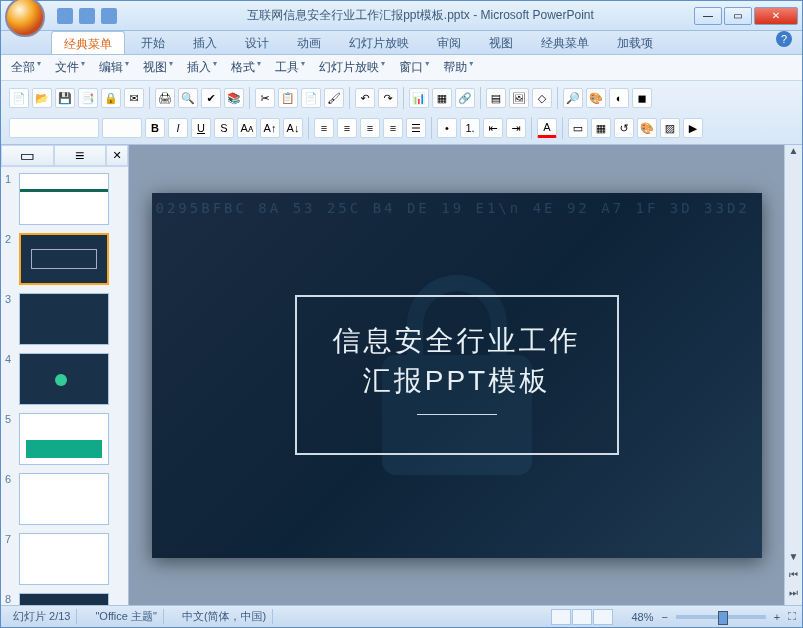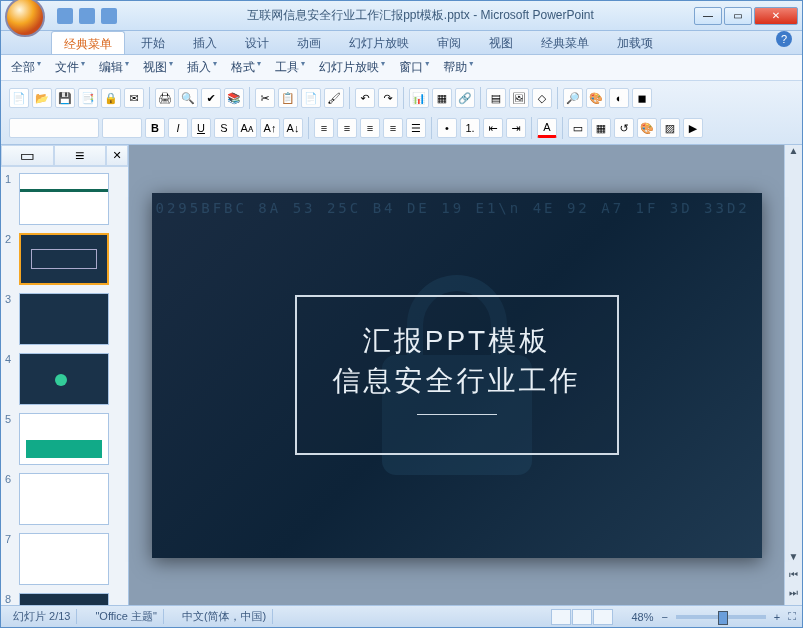--- a/index.html
+++ b/index.html
@@ -261,22 +261,22 @@
     <div class="slide-area">
       <div class="slide-canvas">
         <div class="slide">
           <div class="hex-bg">0295BFBC 8A 53 25C B4 DE 19 E1\n 4E 92 A7 1F 3D 33D2 4A E12\n B8 6C 2F 9E 7B 14AEB 6\n8C 14 570B 223895 EB A2 3D B D9\n D0 12 11 F8 4E 3A 92 C9 7A\n A7 FF 04 21BC 4F 5B E8 19 33\n 6E 2C 98FD02145 7D 1A  3C\nF  F4   30B5 EA5 2 3 2\n 3C 8E 1D A4 6F B2 59\n 9D 42 17 F0 8C 3B E6 71 A5 2D</div>
           <div class="lock">
             <div class="lock-shackle"></div>
             <div class="lock-body"></div>
           </div>
           <div class="title-box">
             <div class="title-main">
+              <div>信息安全行业工作</div>
               <div>汇报PPT模板</div>
-              <div>信息安全行业工作</div>
             </div>
             <div class="title-div"></div>
           </div>
         </div>
       </div>
     </div>
 
     <div class="vscroll">
       <div class="arrow">▲</div>
       <div style="flex:1"></div>

